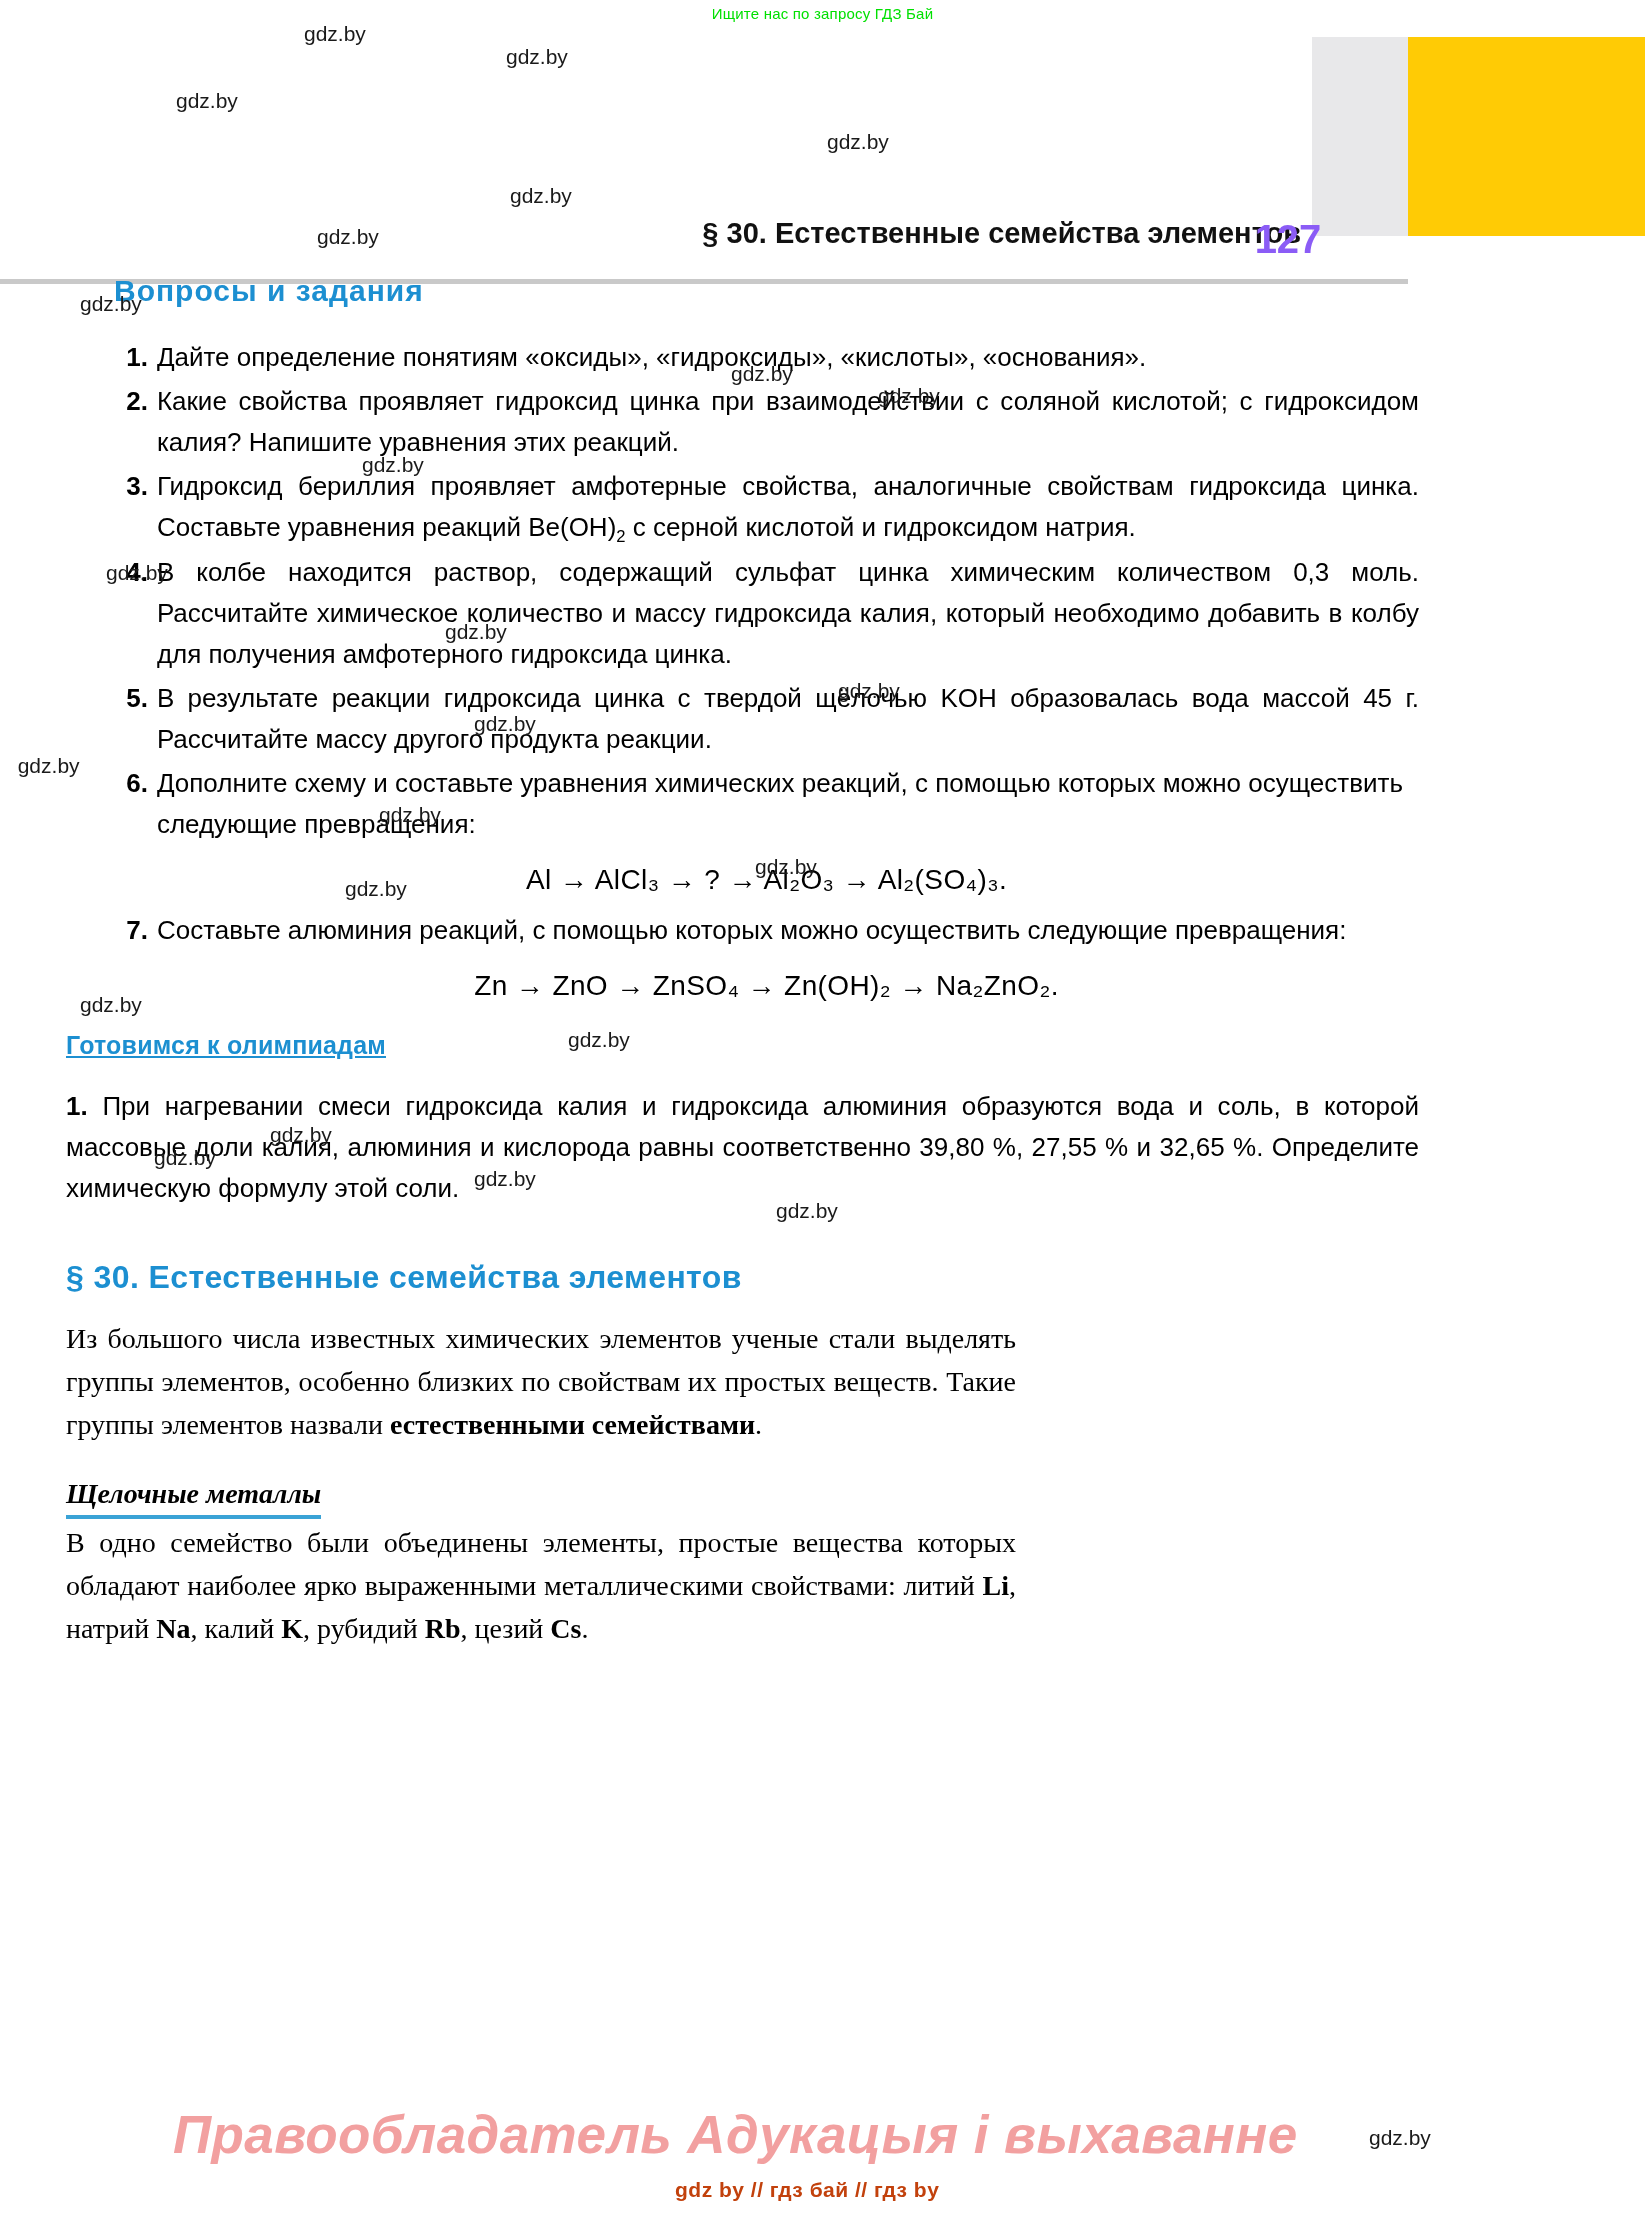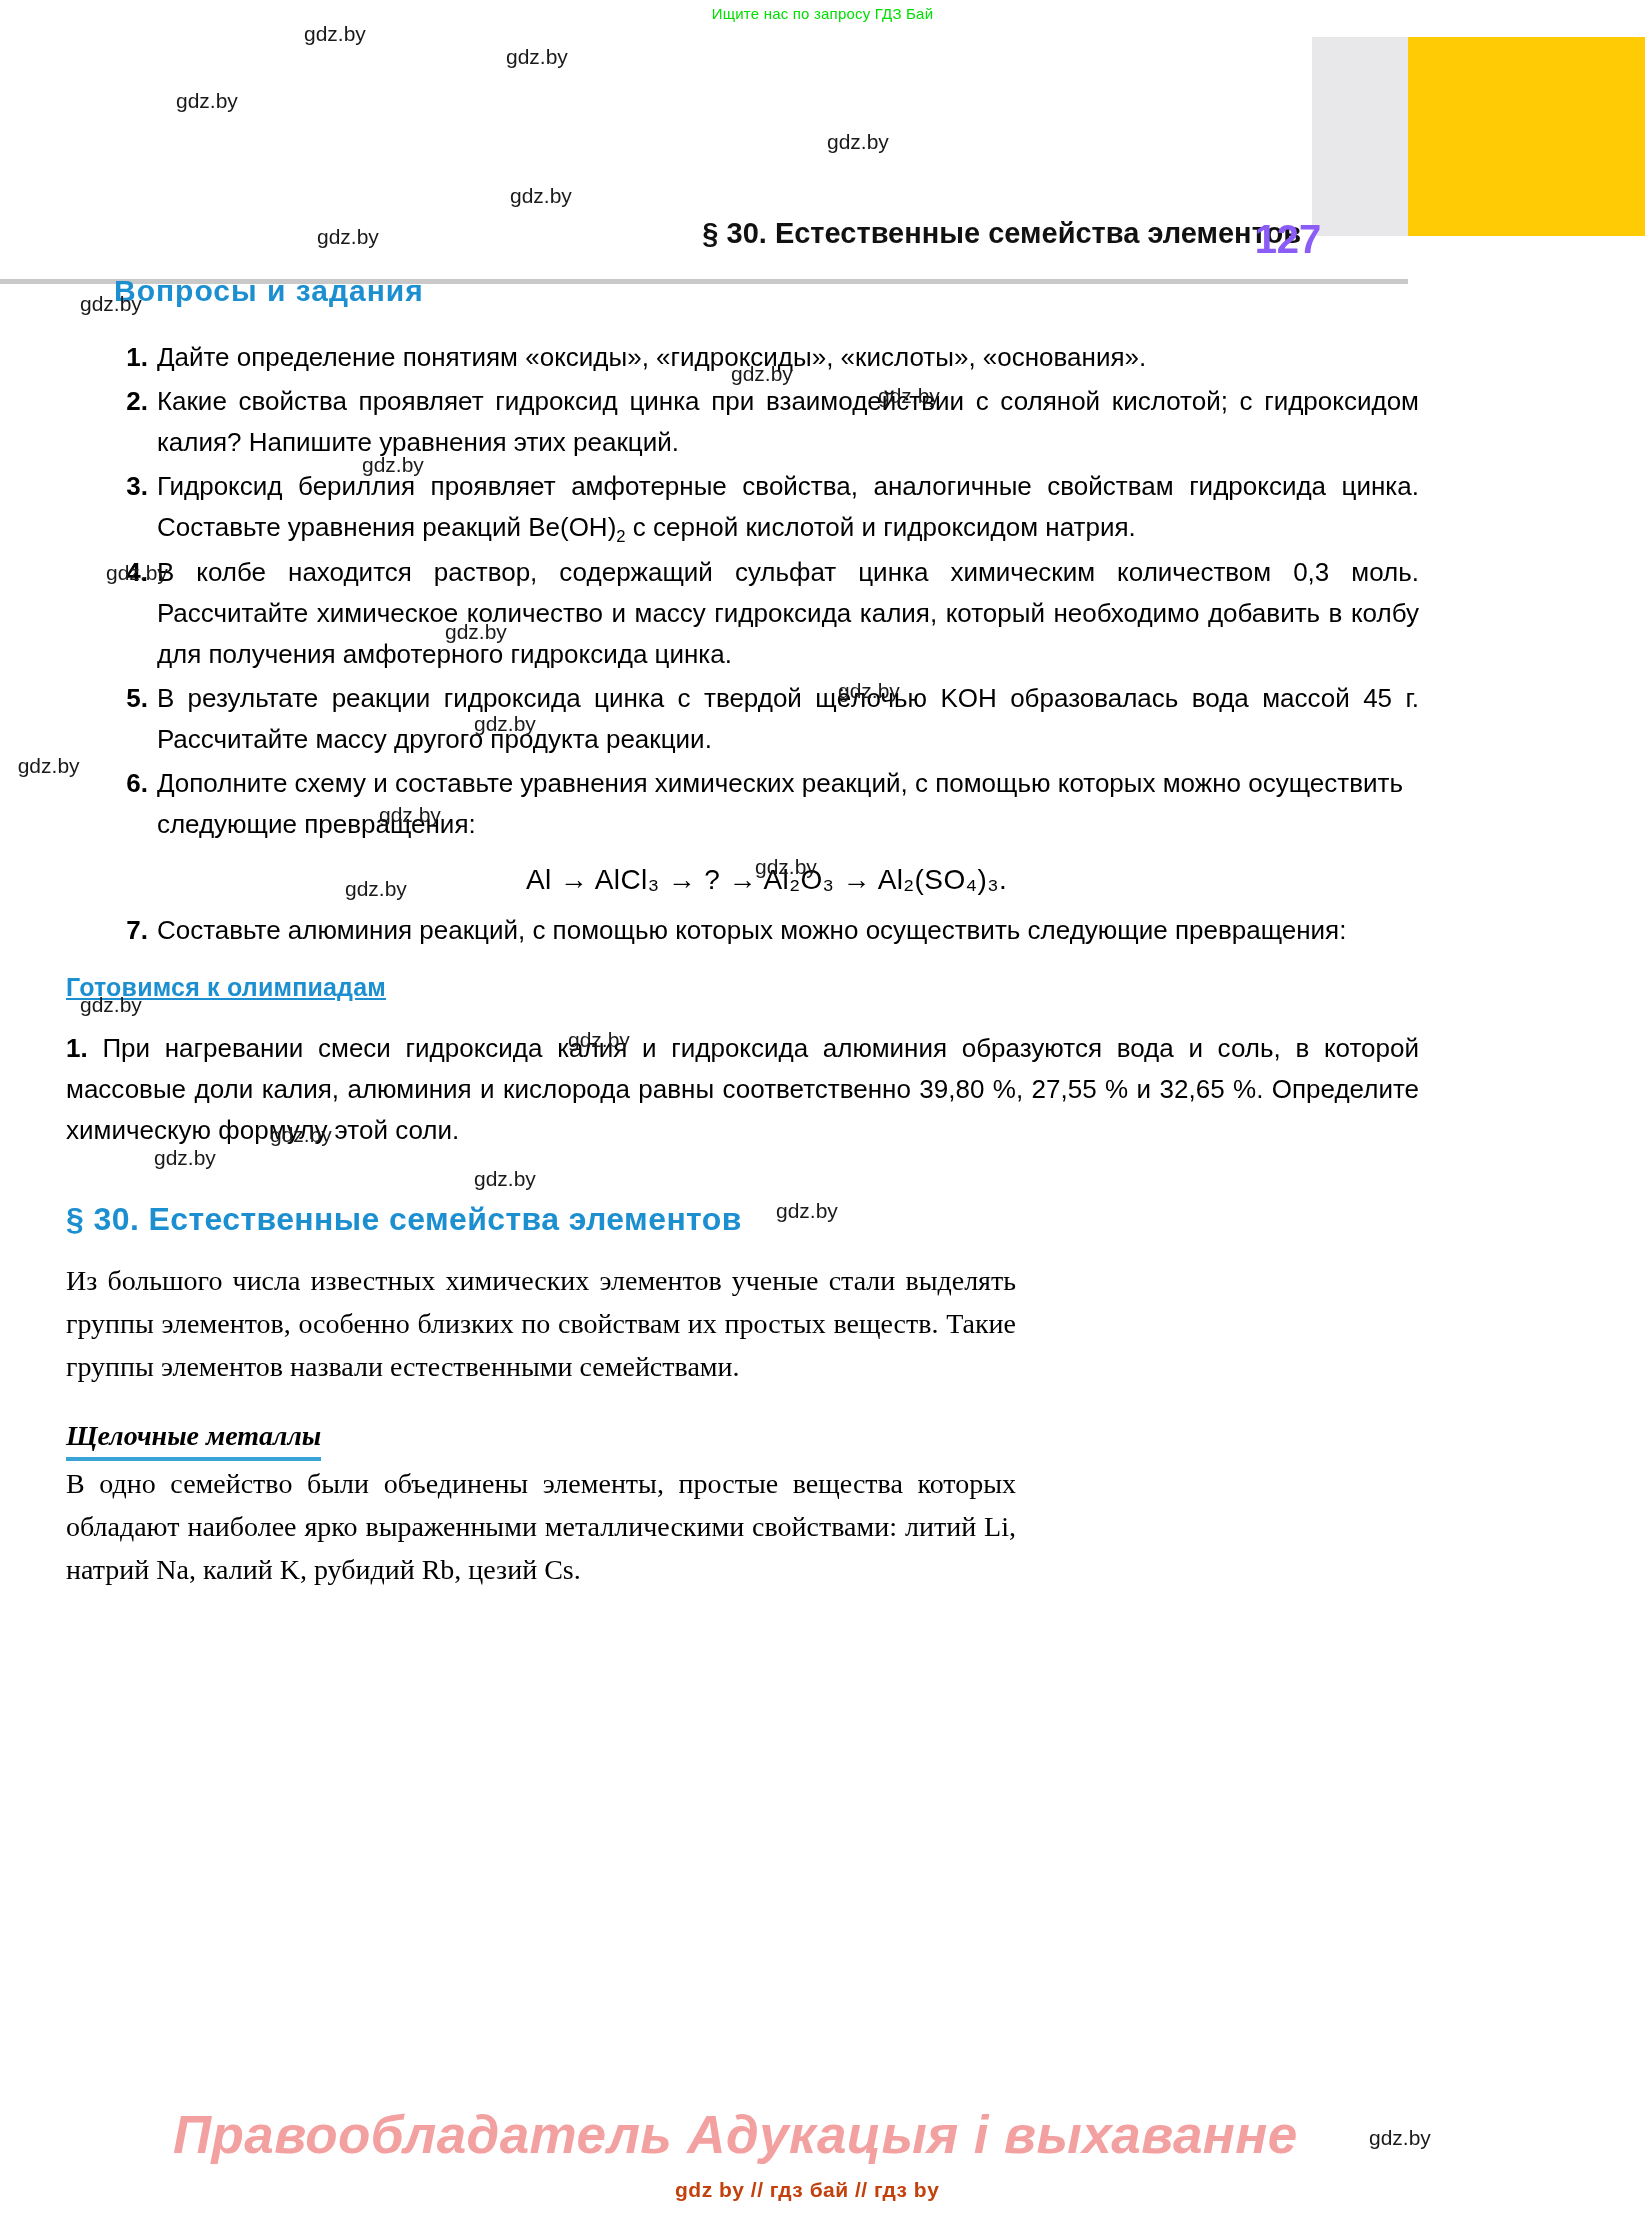--- a/index.html
+++ b/index.html
@@ -160,21 +160,21 @@
     margin: 50px 0 21px -48px;
   }
   .body-serif {
     font-family: "Liberation Serif", serif;
     font-size: 28px;
     line-height: 43px;
     text-align: justify;
     margin: 0 0 0 -48px;
     width: 950px;
   }
-  .body-serif b { font-weight: normal; }
+  .body-serif b { font-weight: bold; }
 
   .subhead-italic {
     font-family: "Liberation Serif", serif;
     font-style: italic;
     font-weight: bold;
     font-size: 28px;
     color: #000;
     display: inline-block;
     margin: 32px 0 1.6px -48px;
     padding-bottom: 5px;
@@ -263,20 +263,21 @@
 
   <div class="formula-line">Al → AlCl₃ → ? → Al₂O₃ → Al₂(SO₄)₃.</div>
 
   <ul class="qlist">
     <li class="qitem">
       <span class="qnum">7.</span>
       <span class="qtext">Составьте алюминия реакций, с помощью которых можно осуществить следующие превращения:</span>
     </li>
   </ul>
 
+  <div class="formula-line">Zn → ZnO → ZnSO₄ → Zn(OH)₂ → Na₂ZnO₂.</div>
 
   
   <h3 class="olymp-head">Готовимся к олимпиадам</h3>
 
   <p class="olymp-item"><span class="num">1.</span> <span>При нагревании смеси гидроксида калия и гидроксида алюминия образуются вода и соль, в которой массовые доли калия, алюминия и кислорода равны соответственно 39,80 %, 27,55 % и 32,65 %. Определите химическую формулу этой соли.</span></p>
 
   
   <h2 class="para-head">§ 30. Естественные семейства элементов</h2>
 
   <p class="body-serif"><span>Из большого числа известных химических элементов ученые стали выделять группы элементов, особенно близких по свойствам их простых веществ. Такие группы элементов назвали </span><b>естественными семействами</b><span>.</span></p>

